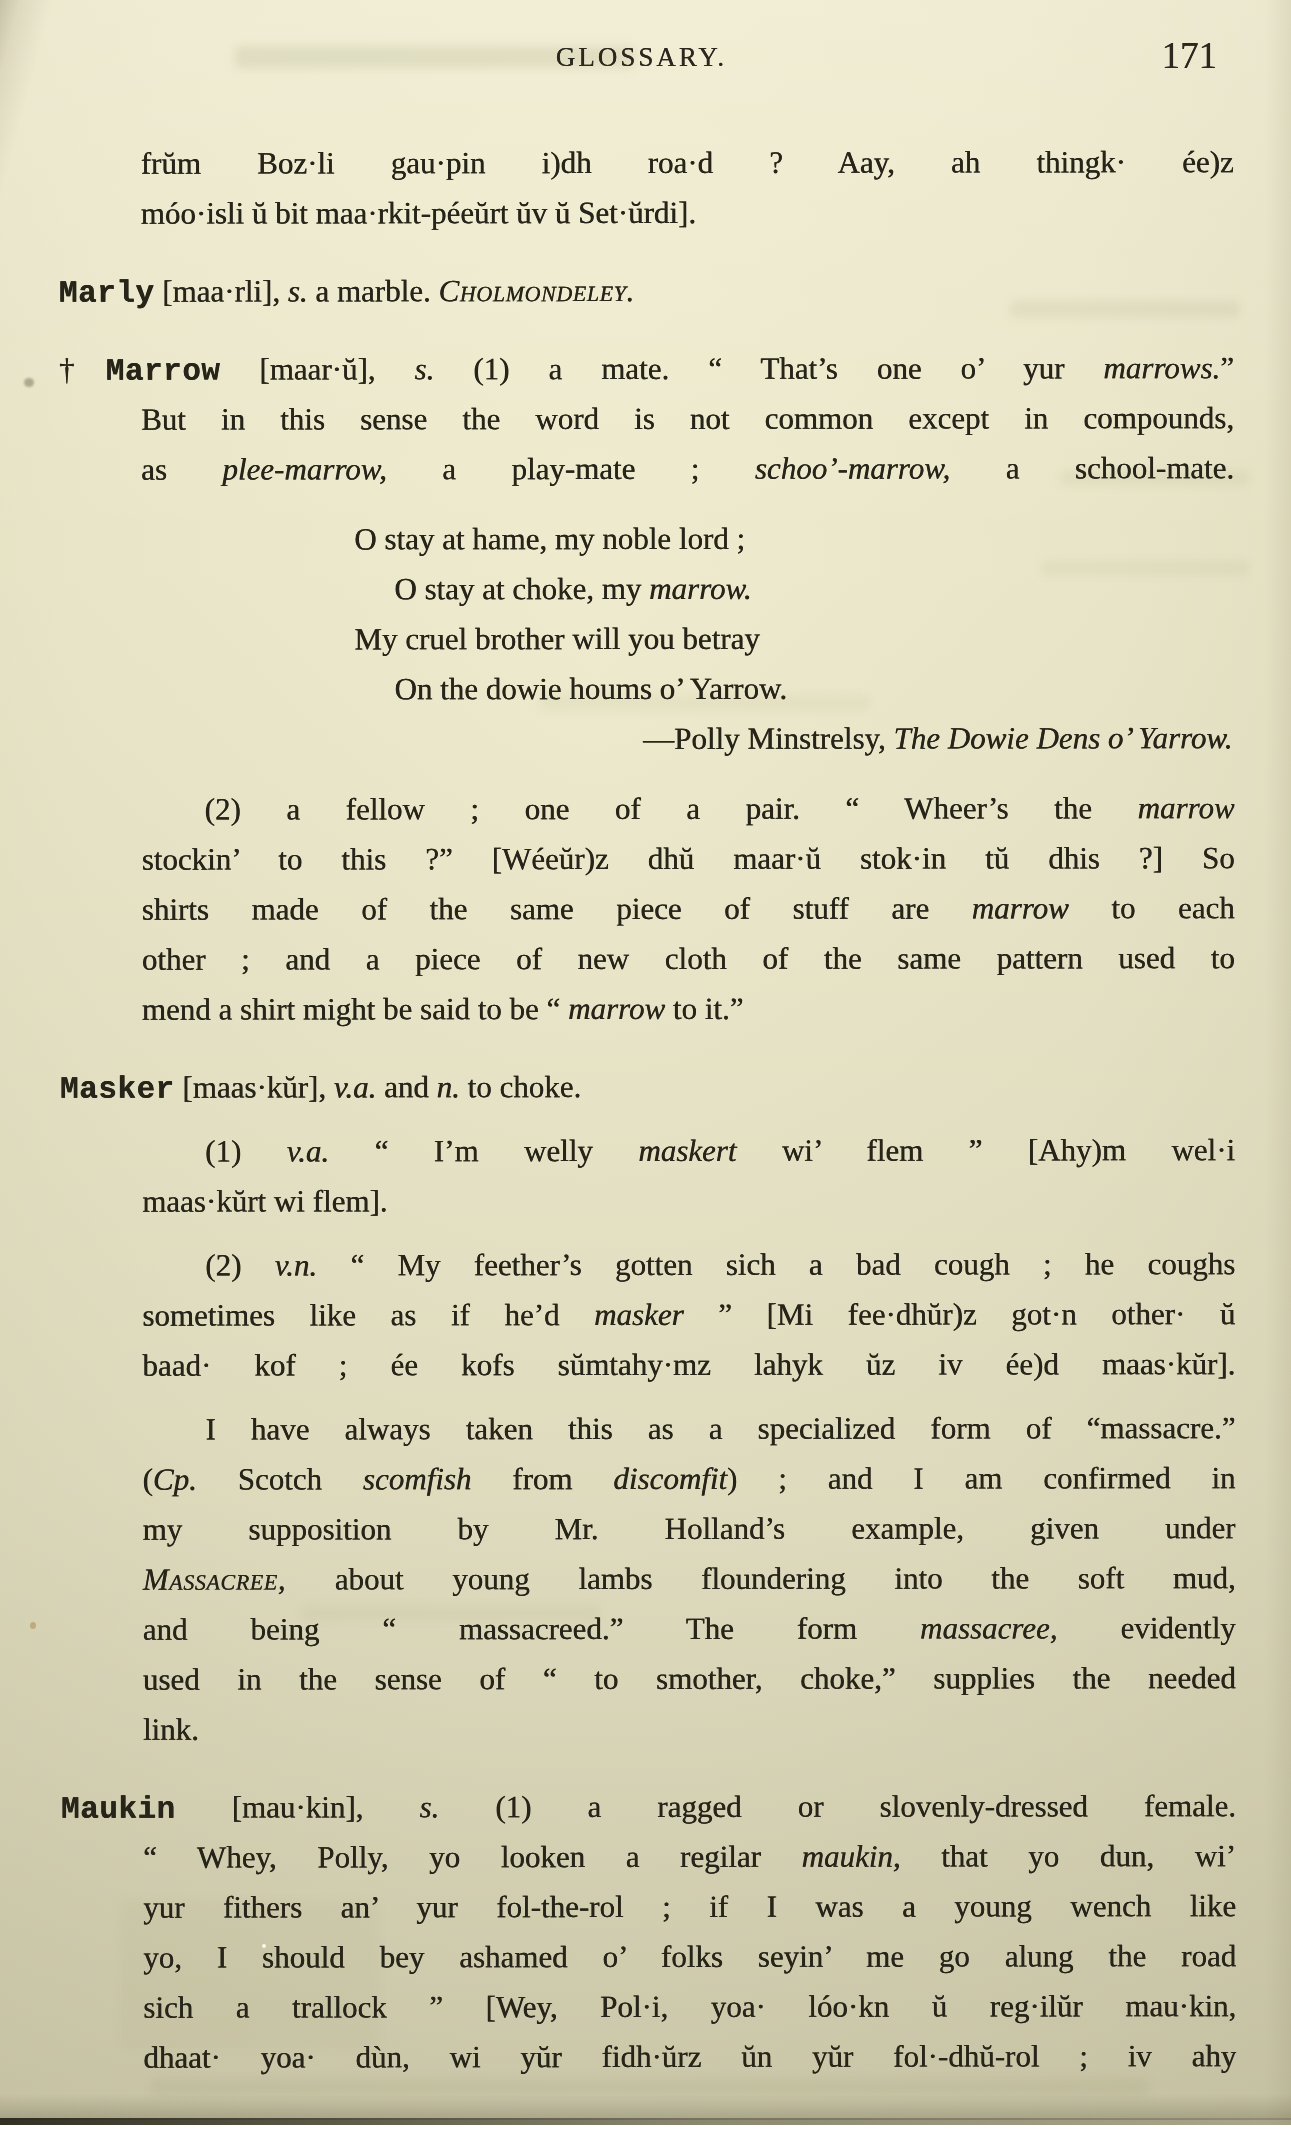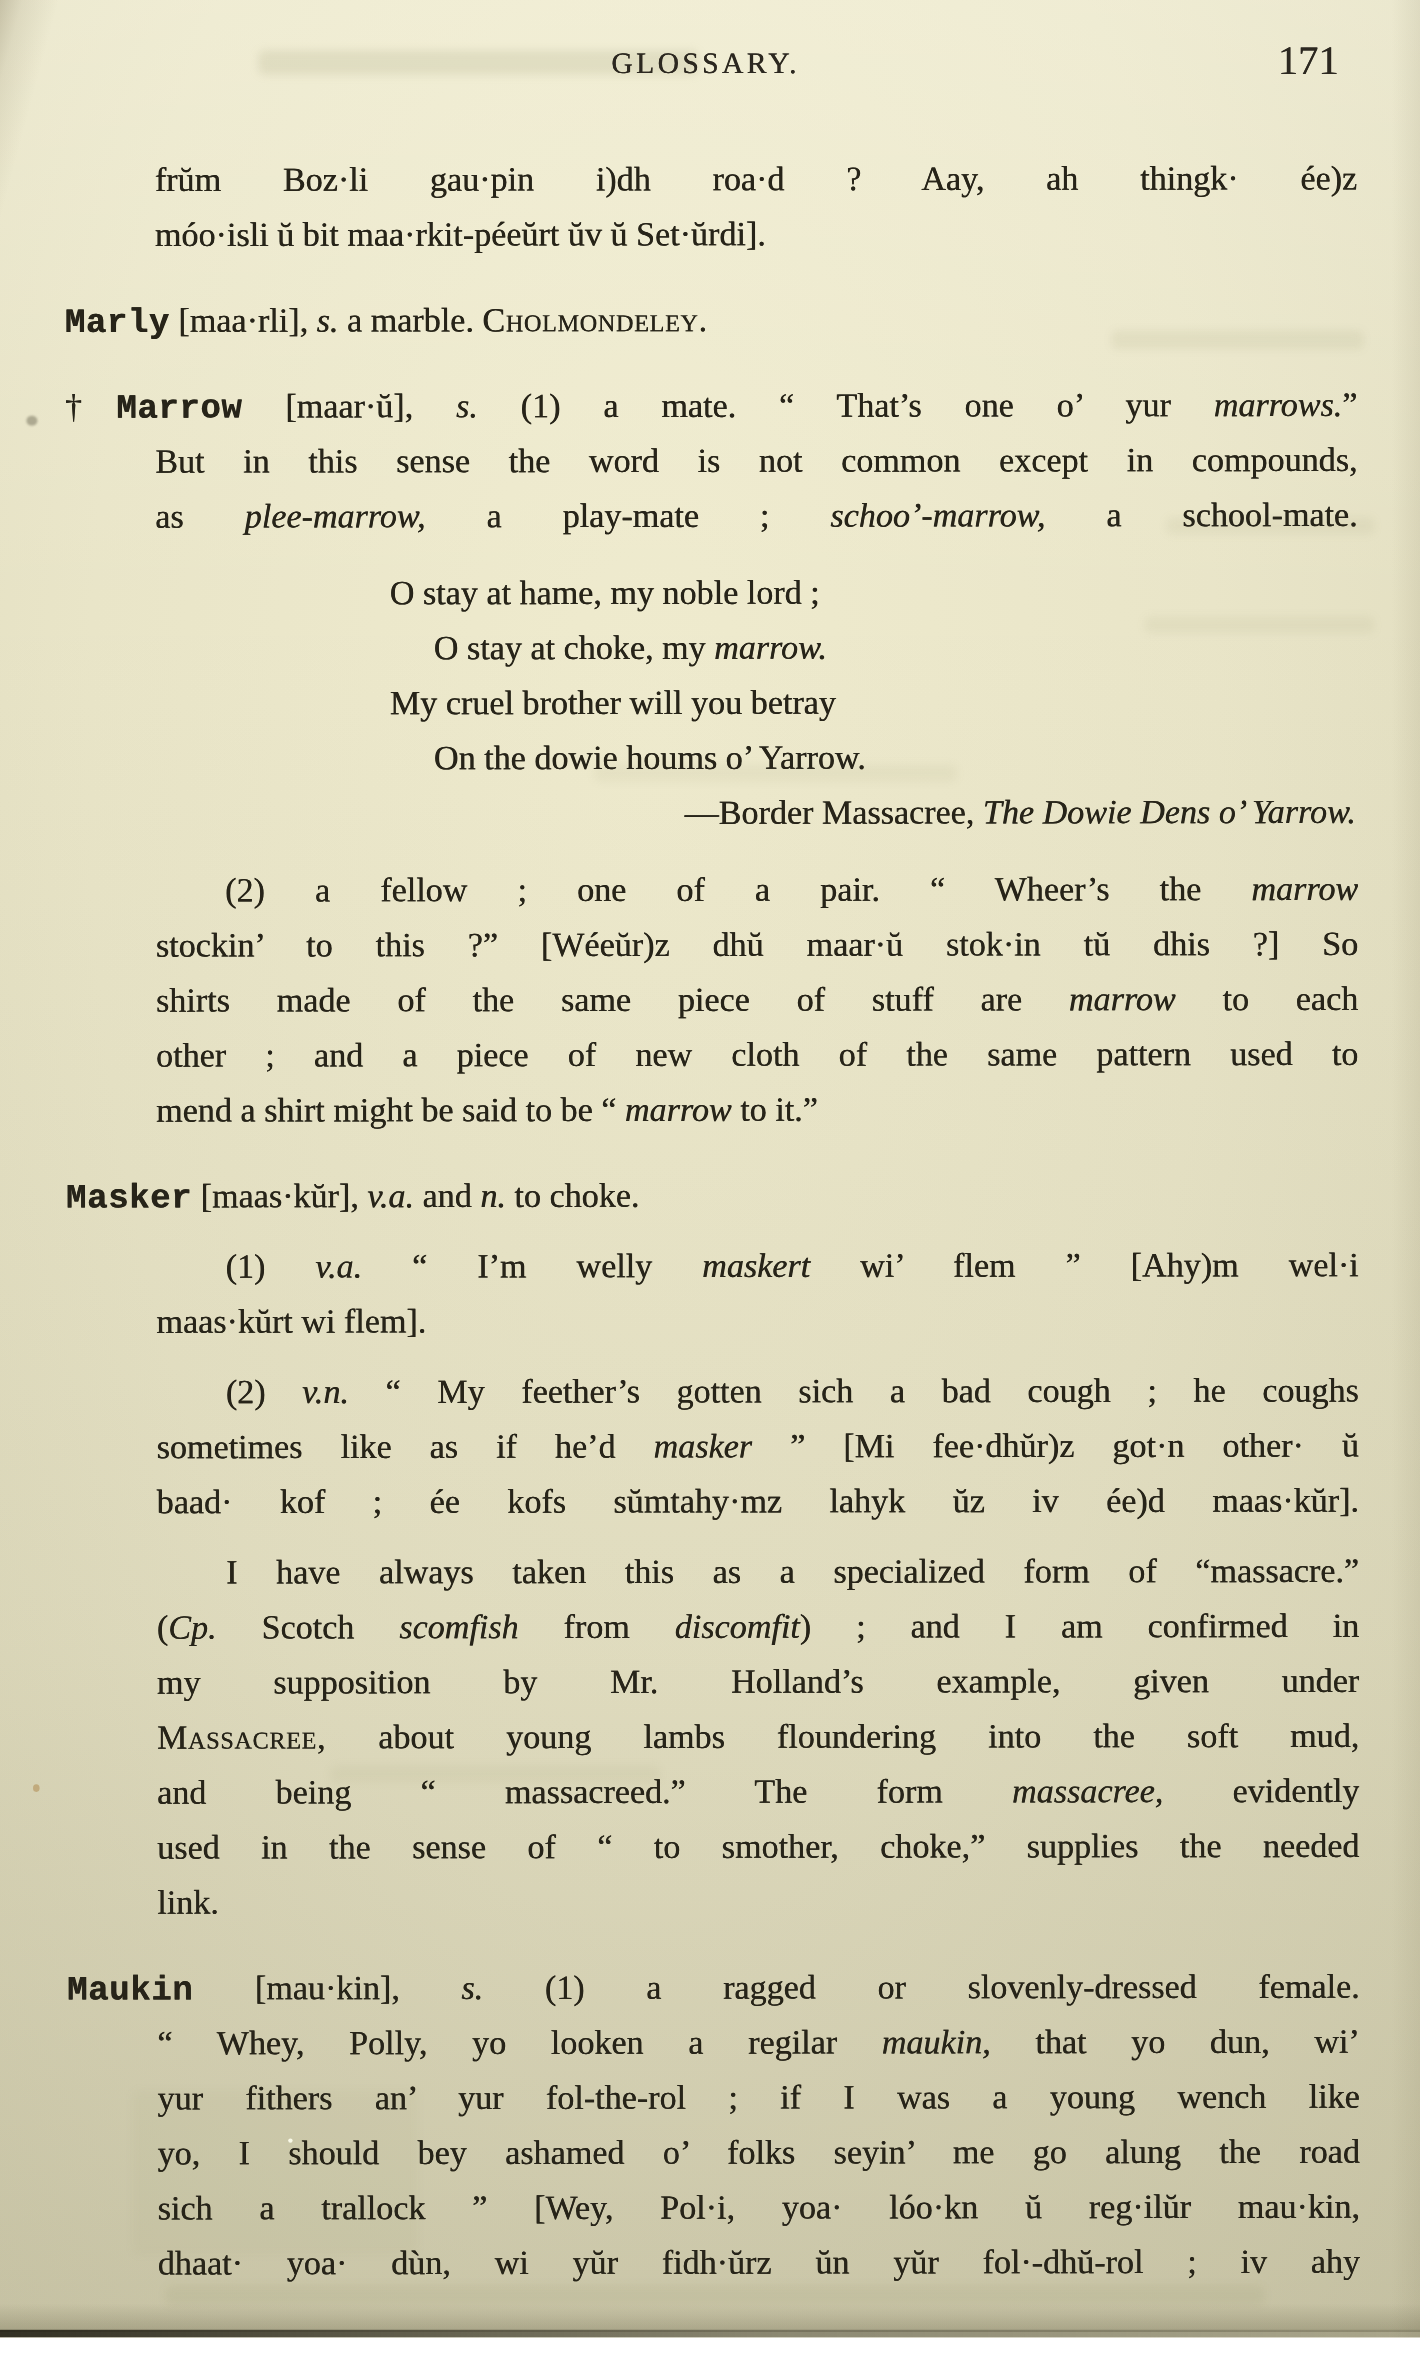--- a/index.html
+++ b/index.html
@@ -62,21 +62,21 @@
   .indent-cont  { padding-left:82px; }
   .indent-para  { padding-left:145px; }
   .indent-poem-a{ padding-left:295px; }
   .indent-poem-b{ padding-left:335px; }
   .indent-attr  { text-align:right; padding-right:2px; }
   .gap-entry { margin-top:28px; }
   .gap-poem  { margin-top:20px; }
   .gap-sub   { margin-top:14px; }
   .b  { font-weight:700; letter-spacing:0.5px;font-family:Liberation Mono, monospace; }
   .i  { font-style:italic; }
-  .sc { font-variant:small-caps; letter-spacing:0.6px; }
+  .sc { font-variant:small-caps; letter-spacing:0.6px;font-style:italic; }
 </style>
 </head>
 <body>
 
 <div class="page">
 
   <div class="ghost" style="left:235px; top:46px; width:400px; height:22px;"></div>
   <div class="ghost" style="left:1010px; top:300px; width:230px; height:18px; opacity:.7;"></div>
   <div class="ghost" style="left:1060px; top:470px; width:190px; height:16px; opacity:.6;"></div>
   <div class="ghost" style="left:1040px; top:560px; width:210px; height:16px; opacity:.55;"></div>
@@ -98,21 +98,21 @@
       <div class="line indent-cont j"><span>frŭm Boz·li gau·pin i)dh roa·d ?  Aay, ah thingk· ée)z</span></div>
       <div class="line indent-cont"><span>móo·isli ŭ bit maa·rkit-péeŭrt ŭv ŭ Set·ŭrdi].</span></div>
       <div class="line indent-entry gap-entry"><span class="b">Marly</span><span> [maa·rli], </span><span class="i">s.</span><span> a marble.  </span><span class="sc">Cholmondeley.</span></div>
       <div class="line indent-entry j gap-entry"><span>†</span><span class="b">Marrow</span><span> [maar·ŭ], </span><span class="i">s.</span><span> (1) a mate.  “ That’s one o’ yur </span><span class="i">marrows.</span><span>”</span></div>
       <div class="line indent-cont j"><span>But in this sense the word is not common except in compounds,</span></div>
       <div class="line indent-cont j"><span>as </span><span class="i">plee-marrow,</span><span> a play-mate ; </span><span class="i">schoo’-marrow,</span><span> a school-mate.</span></div>
       <div class="line indent-poem-a gap-poem"><span>O stay at hame, my noble lord ;</span></div>
       <div class="line indent-poem-b"><span>O stay at choke, my </span><span class="i">marrow.</span></div>
       <div class="line indent-poem-a"><span>My cruel brother will you betray</span></div>
       <div class="line indent-poem-b"><span>On the dowie houms o’ Yarrow.</span></div>
-      <div class="line indent-attr"><span>—Border Massacree, </span><span class="i">The Dowie Dens o’ Yarrow.</span></div>
+      <div class="line indent-attr"><span>—Polly Minstrelsy, </span><span class="i">The Dowie Dens o’ Yarrow.</span></div>
       <div class="line indent-para j gap-poem"><span>(2) a fellow ;  one of a pair.  “ Wheer’s the </span><span class="i">marrow</span></div>
       <div class="line indent-cont j"><span>stockin’ to this ?” [Wéeŭr)z dhŭ maar·ŭ stok·in tŭ dhis ?]  So</span></div>
       <div class="line indent-cont j"><span>shirts made of the same piece of stuff are </span><span class="i">marrow</span><span> to each</span></div>
       <div class="line indent-cont j"><span>other ; and a piece of new cloth of the same pattern used to</span></div>
       <div class="line indent-cont"><span>mend a shirt might be said to be “ </span><span class="i">marrow</span><span> to it.”</span></div>
       <div class="line indent-entry gap-entry"><span class="b">Masker</span><span> [maas·kŭr], </span><span class="i">v.a.</span><span> and </span><span class="i">n.</span><span> to choke.</span></div>
       <div class="line indent-para j gap-sub"><span>(1) </span><span class="i">v.a.</span><span>  “ I’m welly </span><span class="i">maskert</span><span> wi’ flem ” [Ahy)m wel·i</span></div>
       <div class="line indent-cont"><span>maas·kŭrt wi flem].</span></div>
       <div class="line indent-para j gap-sub"><span>(2) </span><span class="i">v.n.</span><span>  “ My feether’s gotten sich a bad cough ;  he coughs</span></div>
       <div class="line indent-cont j"><span>sometimes like as if he’d </span><span class="i">masker</span><span> ” [Mi fee·dhŭr)z got·n other· ŭ</span></div>

